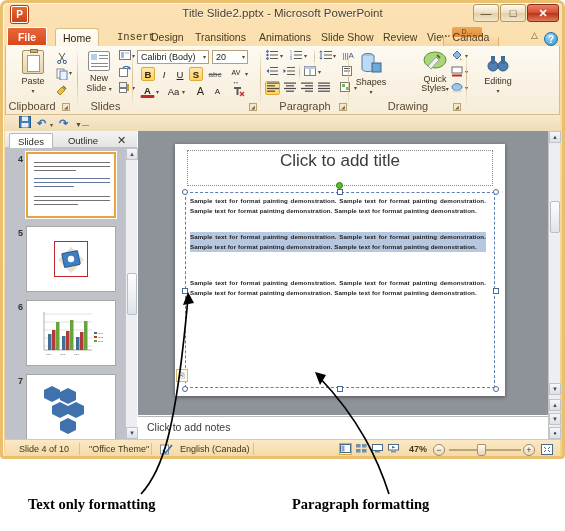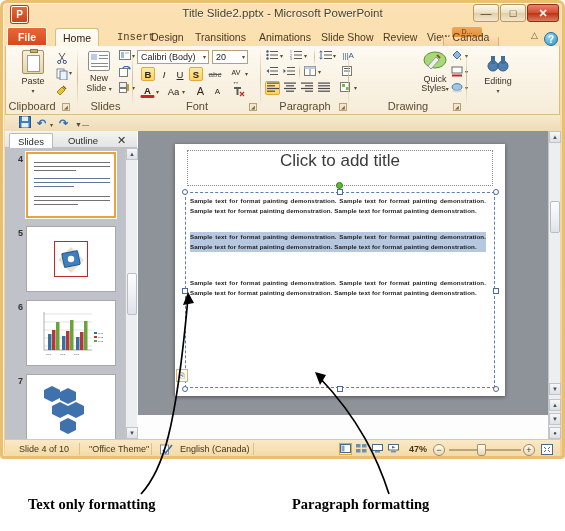--- a/index.html
+++ b/index.html
@@ -434,21 +434,20 @@
       <div class="smallbtn" style="left:32px;top:38px;width:17px;height:14px;line-height:13px;">Aa</div>
       <div class="arrow-dn" style="position:absolute;left:49px;top:42px;">▾</div>
       <div class="smallbtn" style="left:60px;top:38px;width:15px;height:14px;line-height:13px;font-size:11px;">A</div>
       <div class="smallbtn" style="left:77px;top:38px;width:15px;height:14px;line-height:14px;font-size:8px;">A</div>
       <div class="smallbtn" style="left:97px;top:38px;width:16px;height:14px;">
         <svg width="13" height="12" viewBox="0 0 13 12">
             <path d="M2 2 L9 2 L9 4 L6.5 4 L6.5 10 L4.5 10 L4.5 4 L2 4 Z" fill="#5b5b5b"></path>
             <path d="M8 7 L12 11 M12 7 L8 11" stroke="#c1272d" stroke-width="1.2"></path>
           </svg>
       </div>
-      <div class="glabel">Font</div>
       <div class="dlauncher" style="left:116px;">◢</div>
       <div class="gsep" style="left:127px;"></div>
     </div>
 
     <div class="rgroup" style="left:255px;width:88px;">
       <div class="smallbtn" style="left:4px;top:3px;width:14px;height:13px;">
         <svg width="12" height="10" viewBox="0 0 12 10">
             <circle cx="1.5" cy="1.5" r="1.2" fill="#3a5a8a"></circle>
             <circle cx="1.5" cy="5" r="1.2" fill="#3a5a8a"></circle>
             <circle cx="1.5" cy="8.5" r="1.2" fill="#3a5a8a"></circle>
@@ -553,20 +552,31 @@
             <rect x="6" y="5" width="3" height="3" fill="#7db84a"></rect>
           </svg>
       </div>
       <div class="arrow-dn" style="position:absolute;left:93px;top:38px;">▾</div>
       <div class="glabel">Paragraph</div>
       <div class="dlauncher" style="left:78px;">◢</div>
       <div class="gsep" style="left:87px;"></div>
     </div>
 
     <div class="rgroup" style="left:343px;width:118px;">
+      <div class="bigbtn" style="left:6px;top:5px;width:32px;">
+        <span class="icon-sq" style="width:24px;height:24px;position:relative;">
+          <svg width="24" height="24" viewBox="0 0 24 24">
+              <ellipse cx="9" cy="5" rx="6" ry="2.6" fill="#9dc6e8" stroke="#4a7fae"></ellipse>
+              <path d="M3 5 L3 18 A6 2.6 0 0 0 15 18 L15 5" fill="#bcdaf2" stroke="#4a7fae"></path>
+              <rect x="13" y="12" width="9" height="9" fill="#6da9d8" stroke="#35688f"></rect>
+            </svg>
+        </span>
+        <span>Shapes</span>
+        <div class="arrow-dn">▾</div>
+      </div>
       <div class="bigbtn" style="left:71px;top:5px;width:30px;line-height:9px;">
         <span class="icon-sq" style="width:24px;height:22px;position:relative;">
           <svg width="24" height="22" viewBox="0 0 24 22">
               <ellipse cx="12" cy="9" rx="11" ry="8" fill="#a8d87a" stroke="#5c9330"></ellipse>
               <path d="M5 15 L13 6 L16 9 L8 18 Z" fill="#f0f0f0" stroke="#9a9a9a"></path>
               <path d="M14 4 L17 7" stroke="#7a6415" stroke-width="2"></path>
             </svg>
         </span>
         <span style="display:block;">Quick</span>
         <span style="display:inline;">Styles</span><span class="arrow-dn">▾</span>
@@ -752,20 +762,23 @@
           <div class="hdl" style="left:307px;top:95px;"></div>
           <div class="hdl circ" style="left:-4px;top:193px;"></div>
           <div class="hdl" style="left:151px;top:193px;"></div>
           <div class="hdl circ" style="left:307px;top:193px;"></div>
 
           <div id="paste-opt">⎘</div>
         </div>
       </div>
     </div>
 
+    <div id="notes">
+      <span id="notes-text">Click to add notes</span>
+    </div>
 
     <div id="slide-vscroll">
       <div class="sb-arrow" style="top:0;">▲</div>
       <div id="slide-thumbbar"></div>
       <div class="sb-arrow" style="top:252px;">▼</div>
       <div class="sb-arrow" style="top:268px;">▲</div>
       <div class="sb-arrow" style="top:282px;">▼</div>
       <div class="sb-arrow" style="top:296px;">●</div>
     </div>
   </div>

